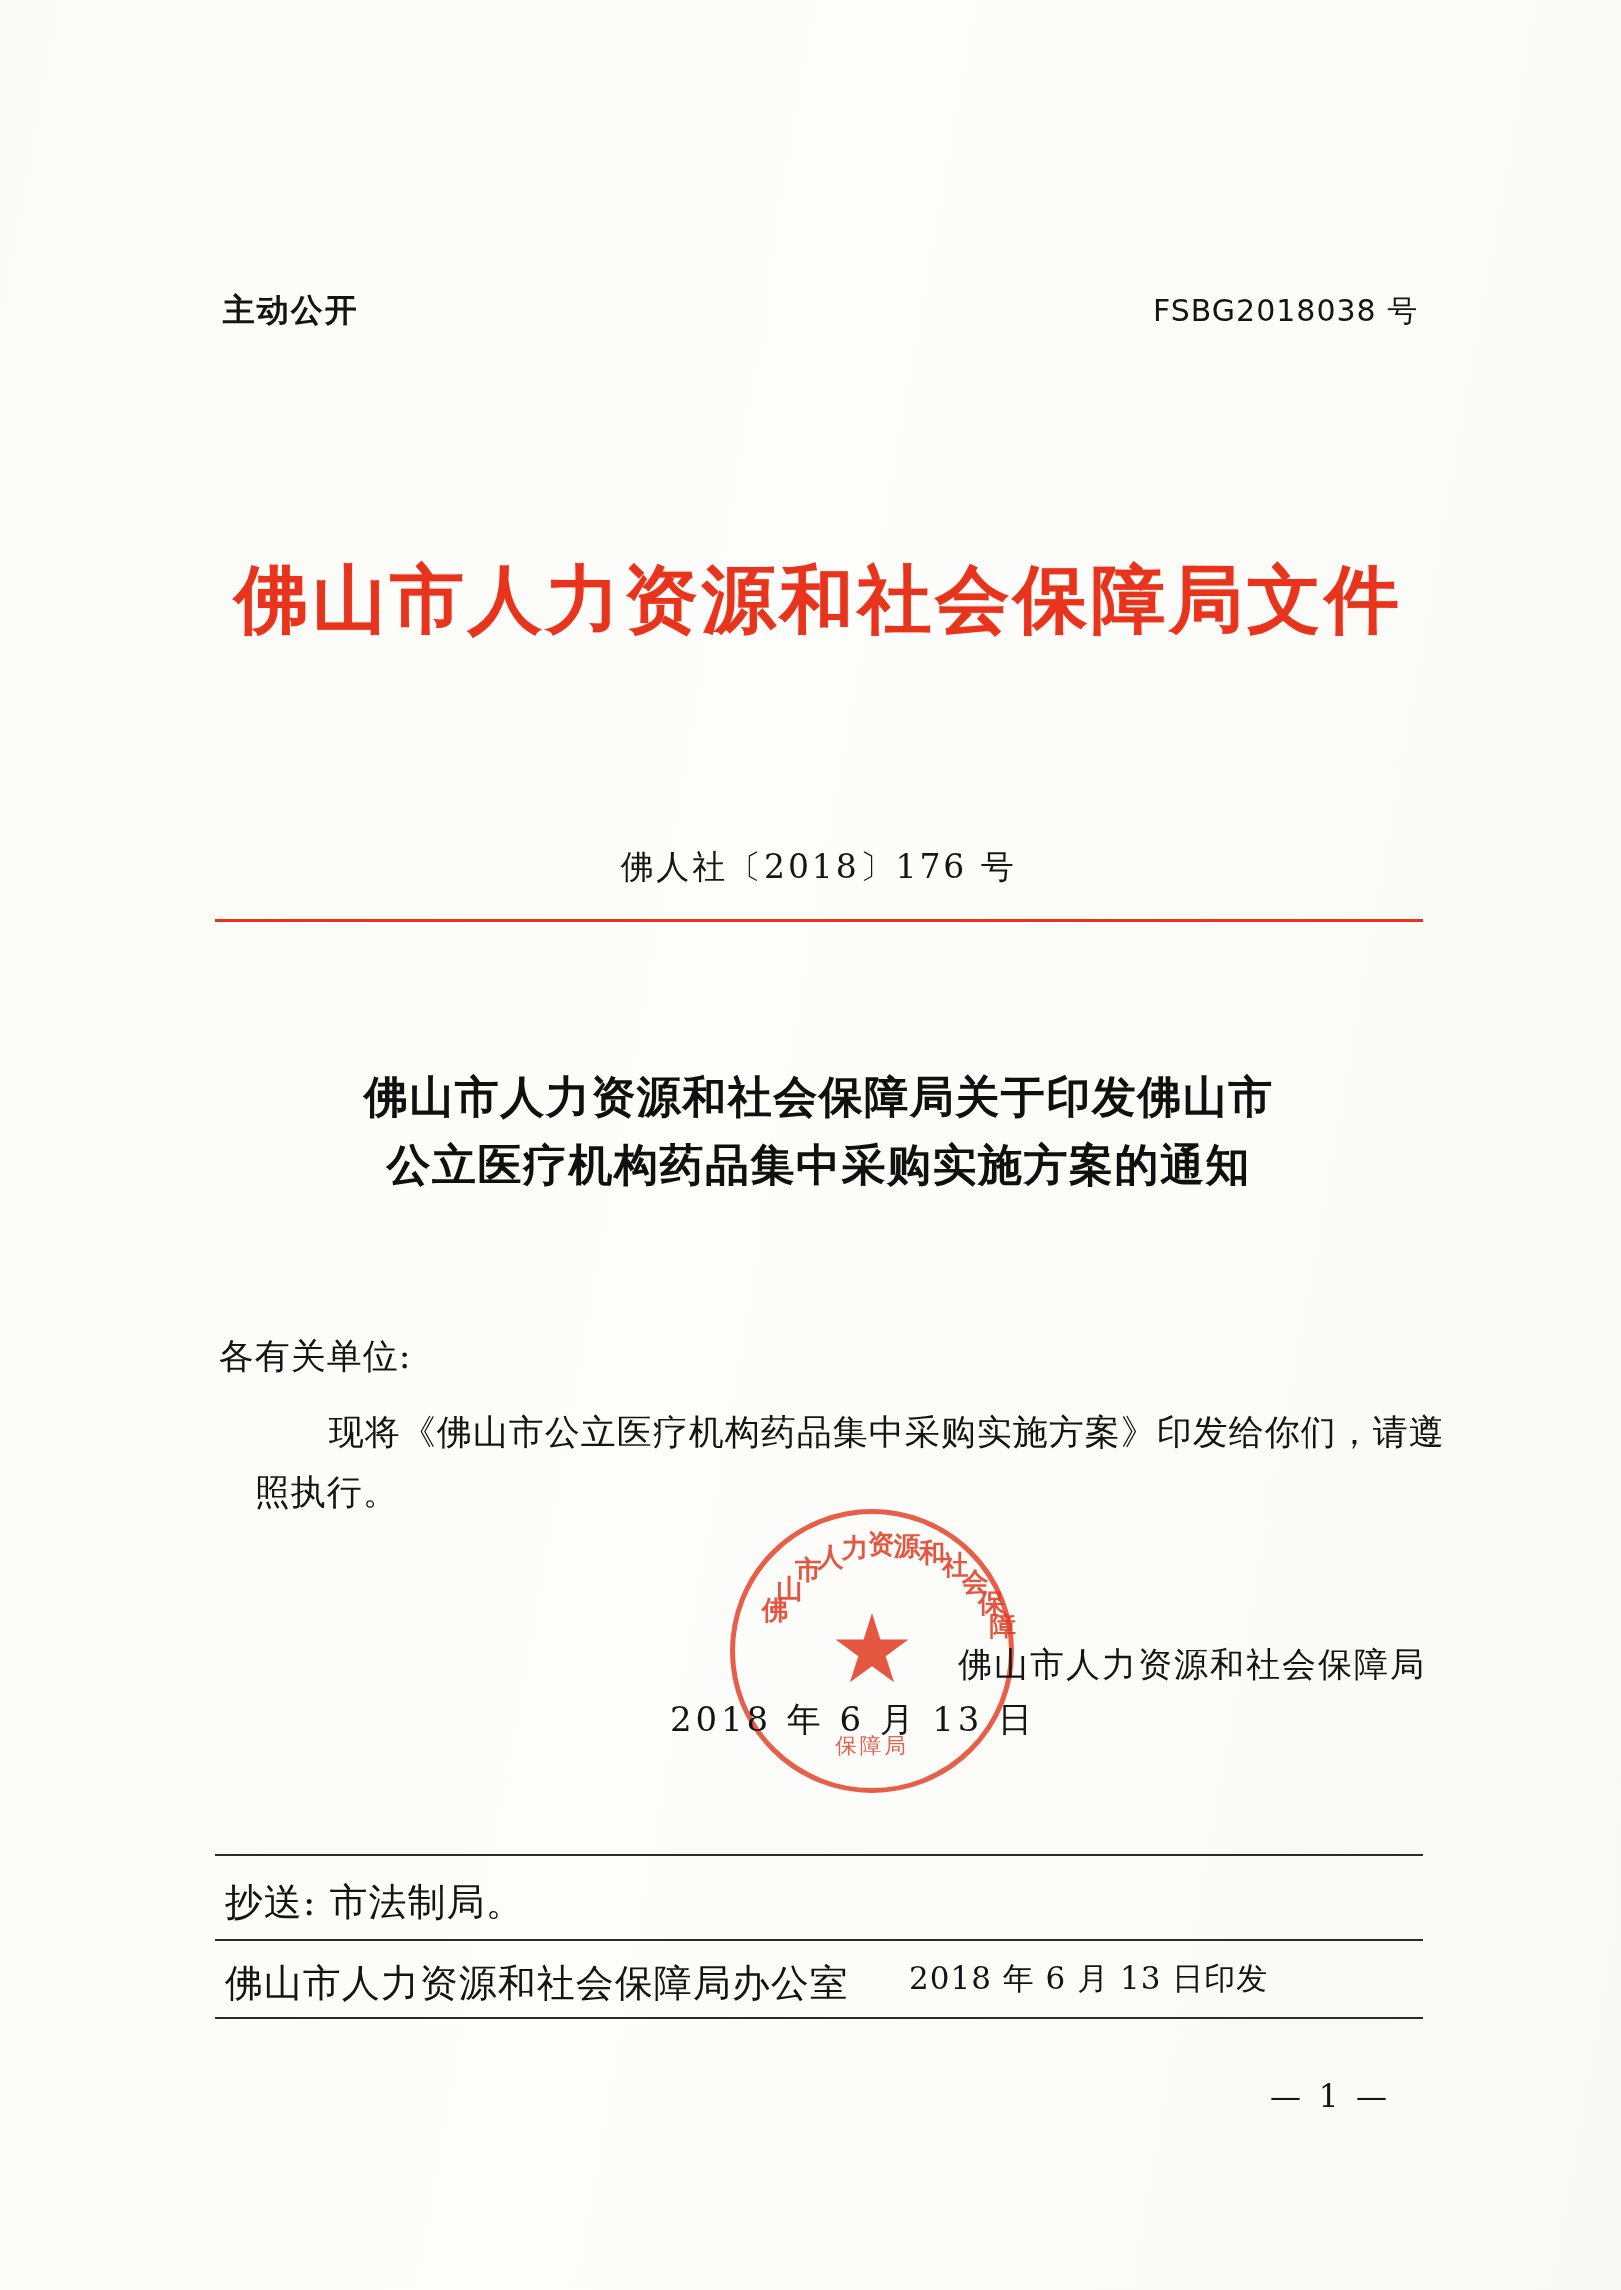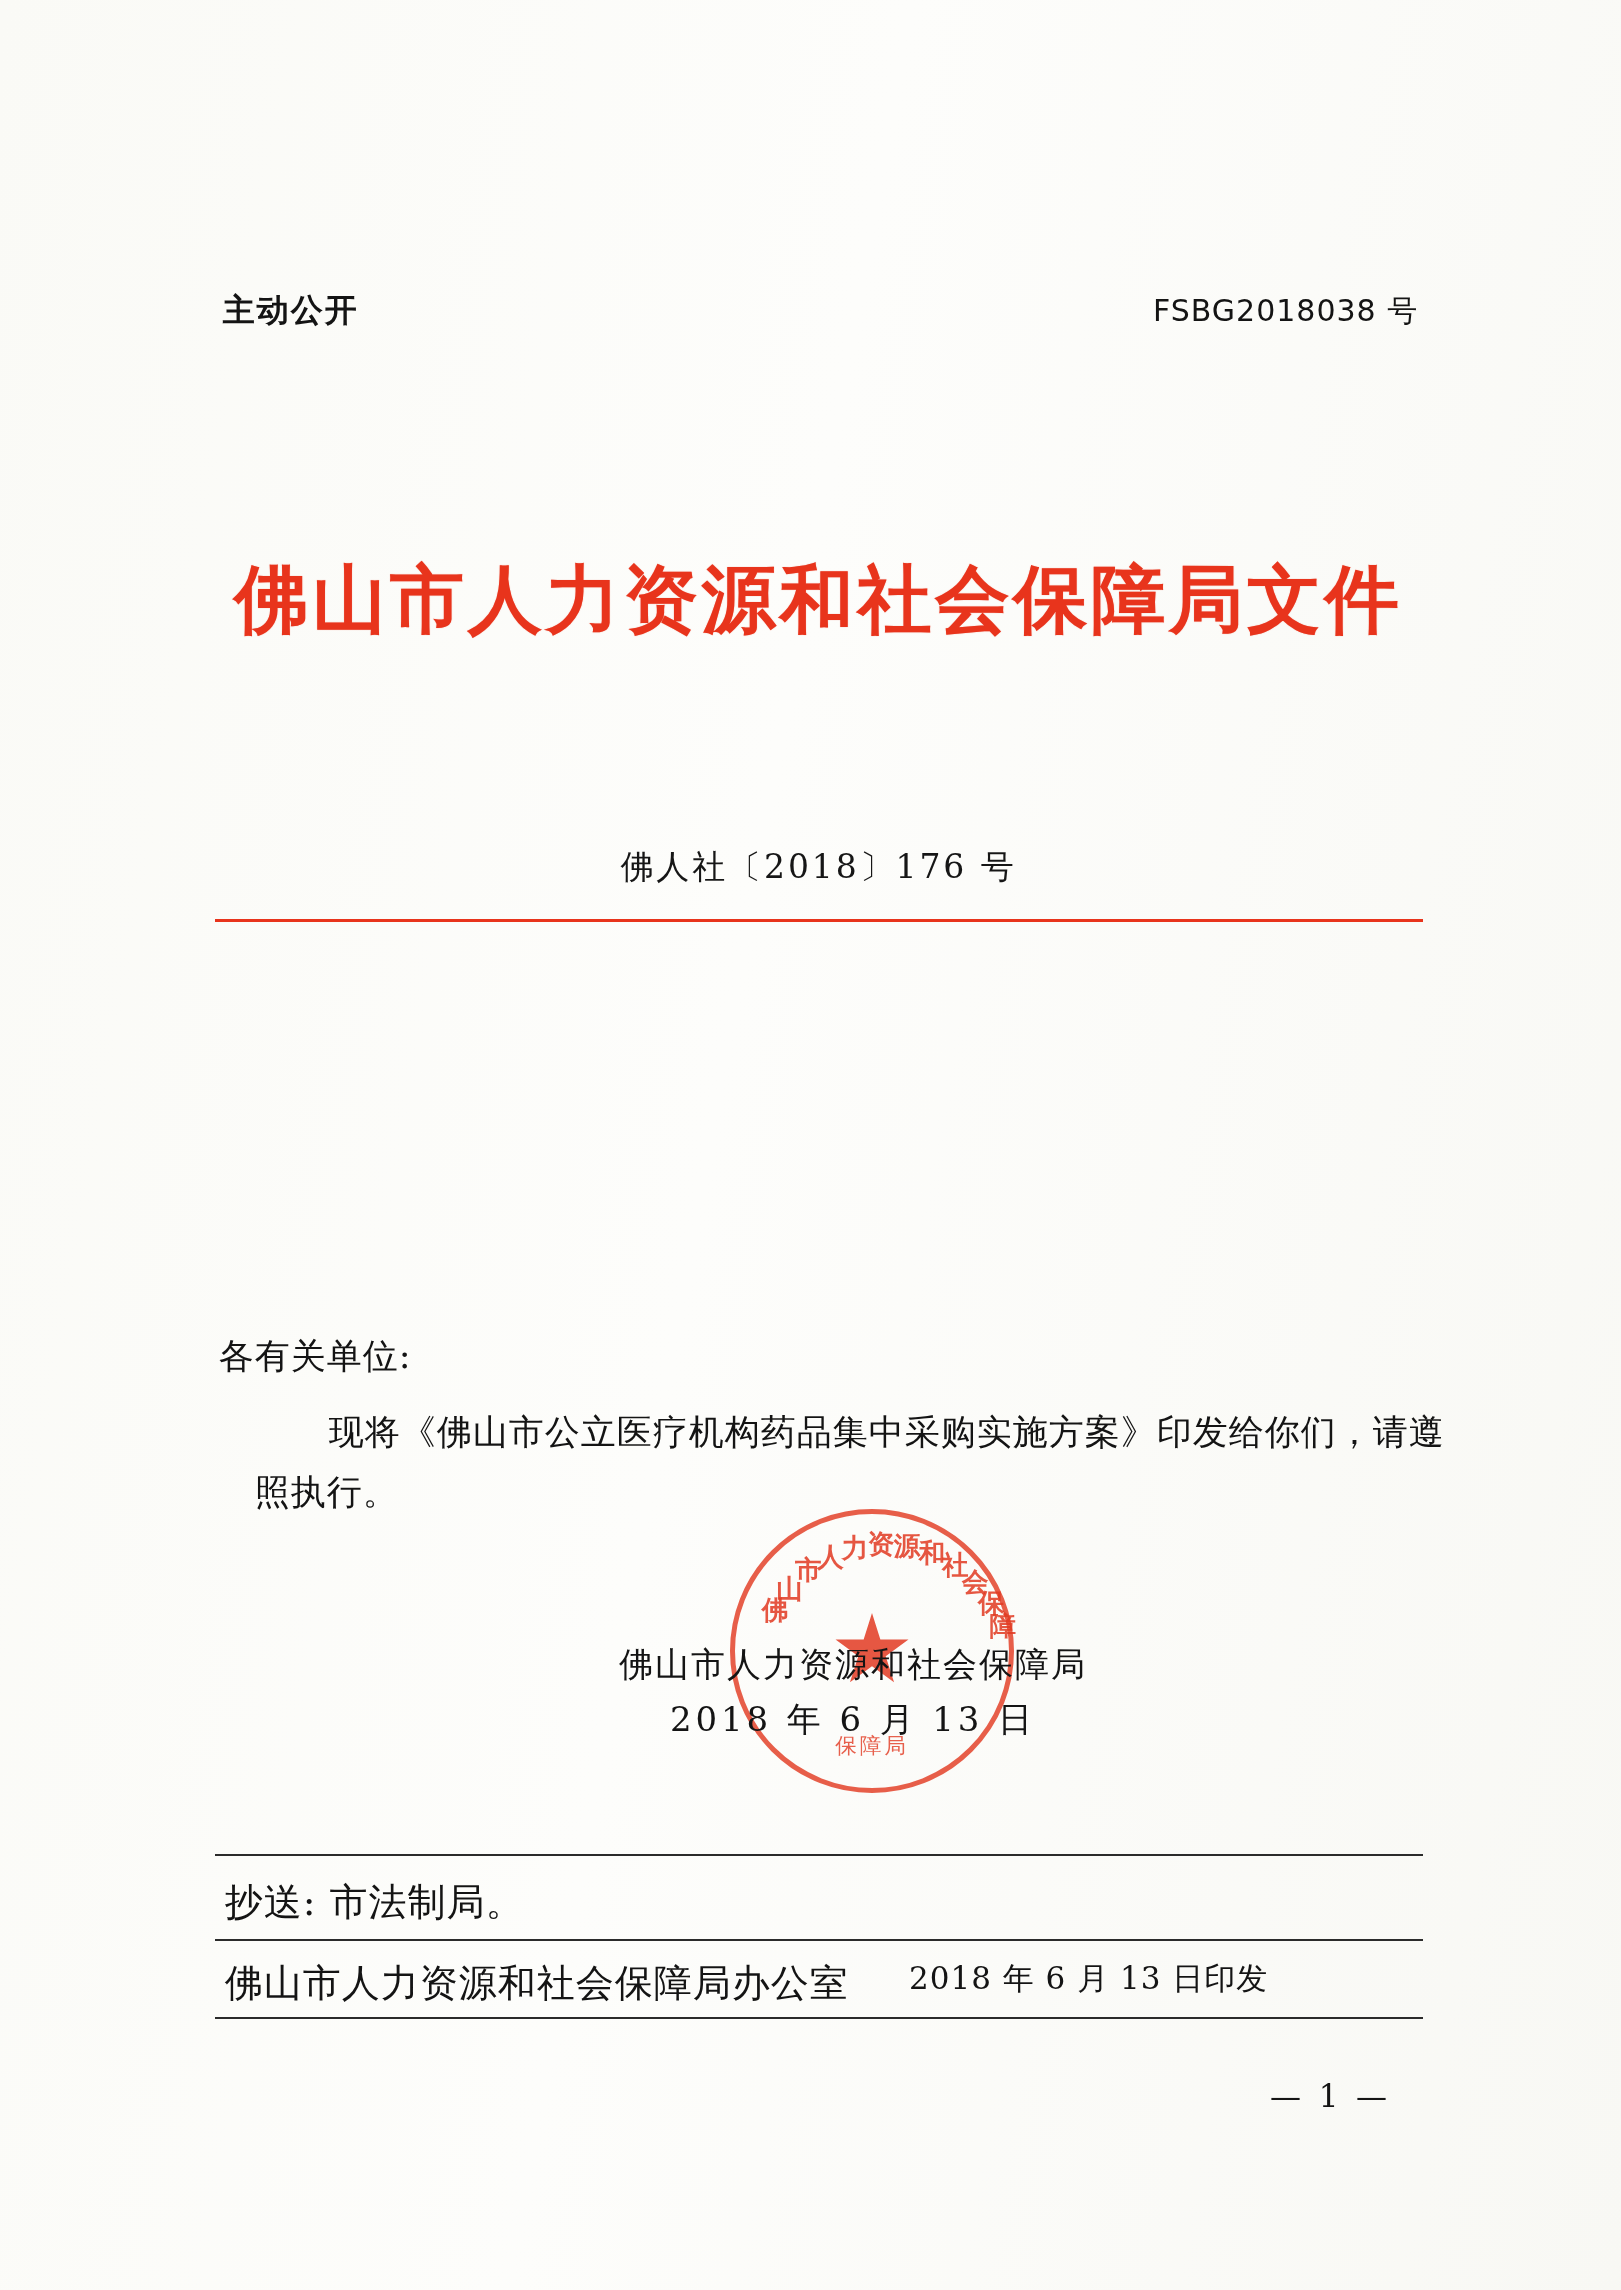--- a/index.html
+++ b/index.html
@@ -144,21 +144,21 @@
     position: absolute;
     top: 1637px;
     left: 0;
     width: 1215px;
     text-align: center;
     font-size: 34px;
     line-height: 1.62;
     letter-spacing: 2px;
     color: #141414;
   }
-  .signature .sig-org { padding-left: 69px; }
+  .signature .sig-org { padding-left: 69px; text-align: right; }
   .signature .sig-date { padding-left: 69px; letter-spacing: 3.9px; }
 
   
   .seal {
     position: absolute;
     top: 1509px;
     left: 519px;
     width: 284px;
     height: 284px;
     pointer-events: none;
@@ -270,20 +270,24 @@
       <div class="header-left">主动公开</div>
       <div class="header-right">FSBG2018038 号</div>
     </div>
 
     <div class="masthead">佛山市人力资源和社会保障局文件</div>
 
     <div class="doc-number">佛人社〔2018〕176 号</div>
 
     <div class="red-rule"></div>
 
+    <div class="doc-title">
+      <div>佛山市人力资源和社会保障局关于印发佛山市</div>
+      <div>公立医疗机构药品集中采购实施方案的通知</div>
+    </div>
 
     <div class="salutation">各有关单位:</div>
 
     <div class="body-para">现将《佛山市公立医疗机构药品集中采购实施方案》印发给你们，请遵照执行。</div>
 
     <div class="seal">
       <div class="seal-ring"></div>
       <div class="seal-star"></div>
       <div class="seal-text">
         <span style="transform: rotate(-62deg) translate(0,-125px) rotate(62deg);">佛</span>

